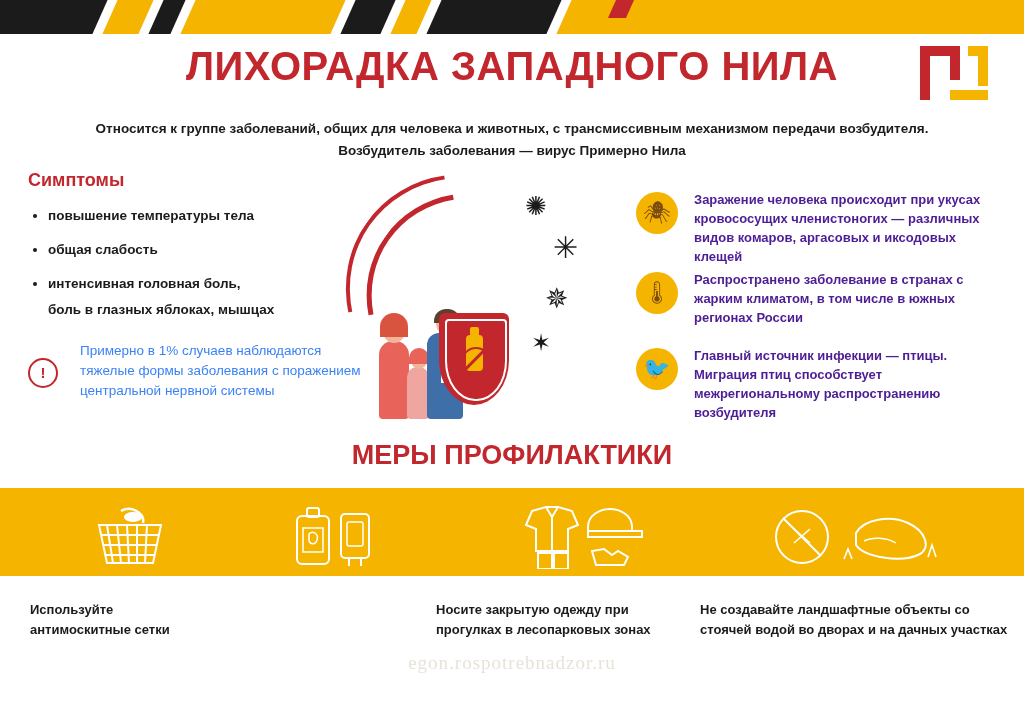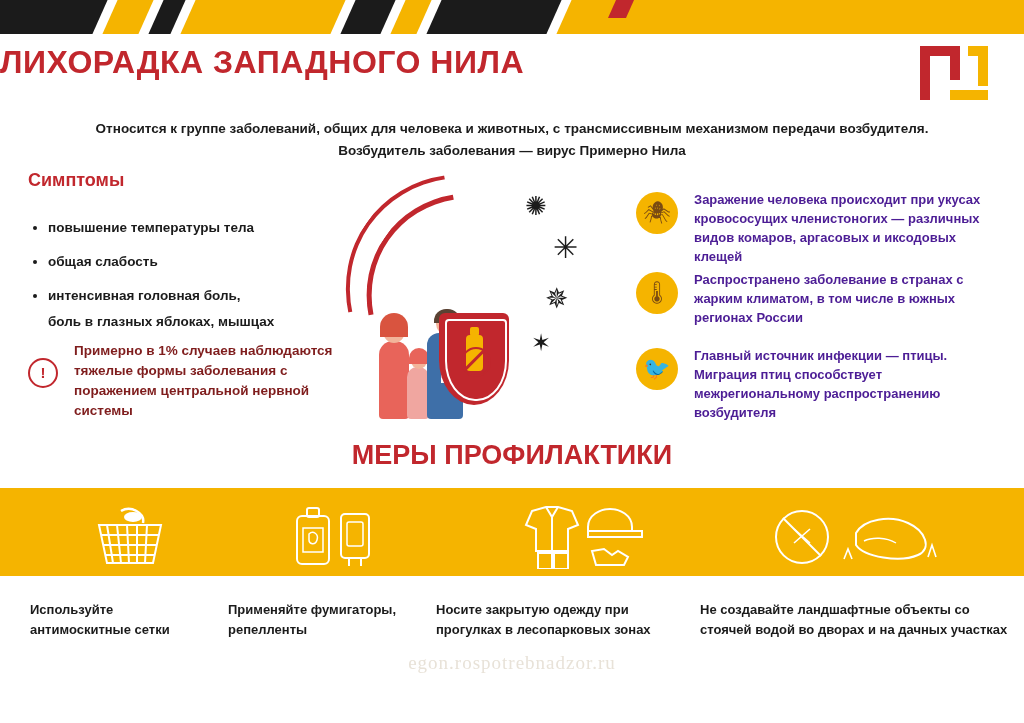--- a/index.html
+++ b/index.html
@@ -48,22 +48,22 @@
     background: #c1272d;
     transform: skewX(-24deg);
   }
 
   
   .title {
     position: absolute;
     top: 44px;
     left: 0;
     width: 1024px;
-    text-align: left;
-    font-size: 32px;
+    text-align: center;
+    font-size: 40px;
     font-weight: bold;
     letter-spacing: 0.5px;
     color: #c1272d;
     font-family: "Liberation Sans", sans-serif;
   }
   .logo {
     position: absolute;
     top: 46px;
     left: 920px;
     width: 68px;
@@ -90,21 +90,21 @@
   .sym-title {
     position: absolute;
     top: 170px;
     left: 28px;
     font-size: 18px;
     font-weight: bold;
     color: #c1272d;
   }
   .sym-list {
     position: absolute;
-    top: 215px;
+    top: 203px;
     left: 30px;
     width: 320px;
     font-size: 13.5px;
     font-weight: bold;
     color: #1b1b1b;
     line-height: 26px;
   }
   .sym-list li {
     margin: 0 0 8px 0;
   }
@@ -126,25 +126,25 @@
     border: 2px solid #c1272d;
     border-radius: 50%;
     color: #c1272d;
     font-weight: bold;
     font-size: 15px;
     text-align: center;
     line-height: 25px;
   }
   .warn-text {
     position: absolute;
-    left: 46px; top: 5px;
+    left: 52px; top: 5px;
     width: 285px;
     font-size: 13.5px;
-    font-weight: bold;
-    color: #7f1d1d;
+    font-weight: normal;
+    color: #3b82f6;
     line-height: 20px;
   }
 
   
   .illus {
     position: absolute;
     left: 355px;
     top: 185px;
     width: 275px;
     height: 240px;
@@ -441,22 +441,20 @@
           <rect x="14" y="10" width="32" height="48" rx="5"></rect>
           <rect x="24" y="2" width="12" height="9" rx="2"></rect>
           <path d="M20 22 L40 22 L40 46 L20 46 Z" stroke-width="1.5"></path>
           <path d="M26 28 C30 24 36 28 34 34 C32 40 26 38 26 34 Z" stroke-width="1.5"></path>
           <rect x="58" y="8" width="28" height="44" rx="4"></rect>
           <rect x="64" y="16" width="16" height="24" rx="2" stroke-width="1.5"></rect>
           <path d="M66 52 L66 60 M78 52 L78 60"></path>
         </g>
       </svg>
     </div>
-    <div class="prev-label" style="white-space:pre-line;">Применяйте фумигаторы,
-репелленты</div>
   </div>
 
   <div class="prev-item" style="left:436px; width:280px;">
     <div class="prev-icon">
       <svg width="160" height="64" viewBox="0 0 160 64" style="vertical-align:middle;">
         <g stroke="#ffffff" stroke-width="2" fill="none">
           <path d="M36 6 L50 2 L62 2 L76 6 L82 20 L72 24 L72 46 L40 46 L40 24 L30 20 Z"></path>
           <path d="M50 2 L56 12 L62 2"></path>
           <path d="M56 12 L56 46"></path>
           <rect x="42" y="48" width="14" height="16"></rect>

